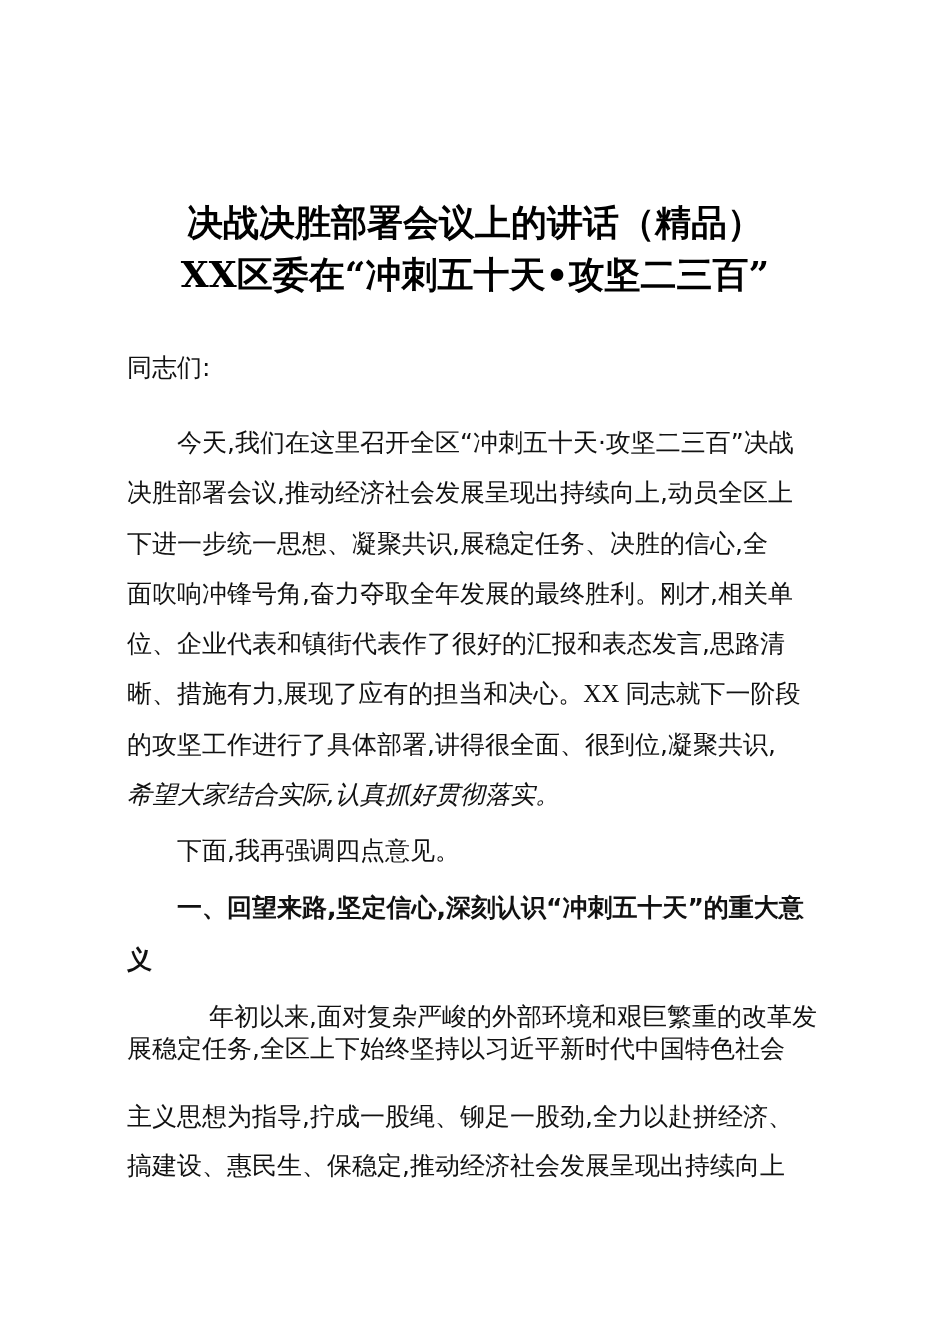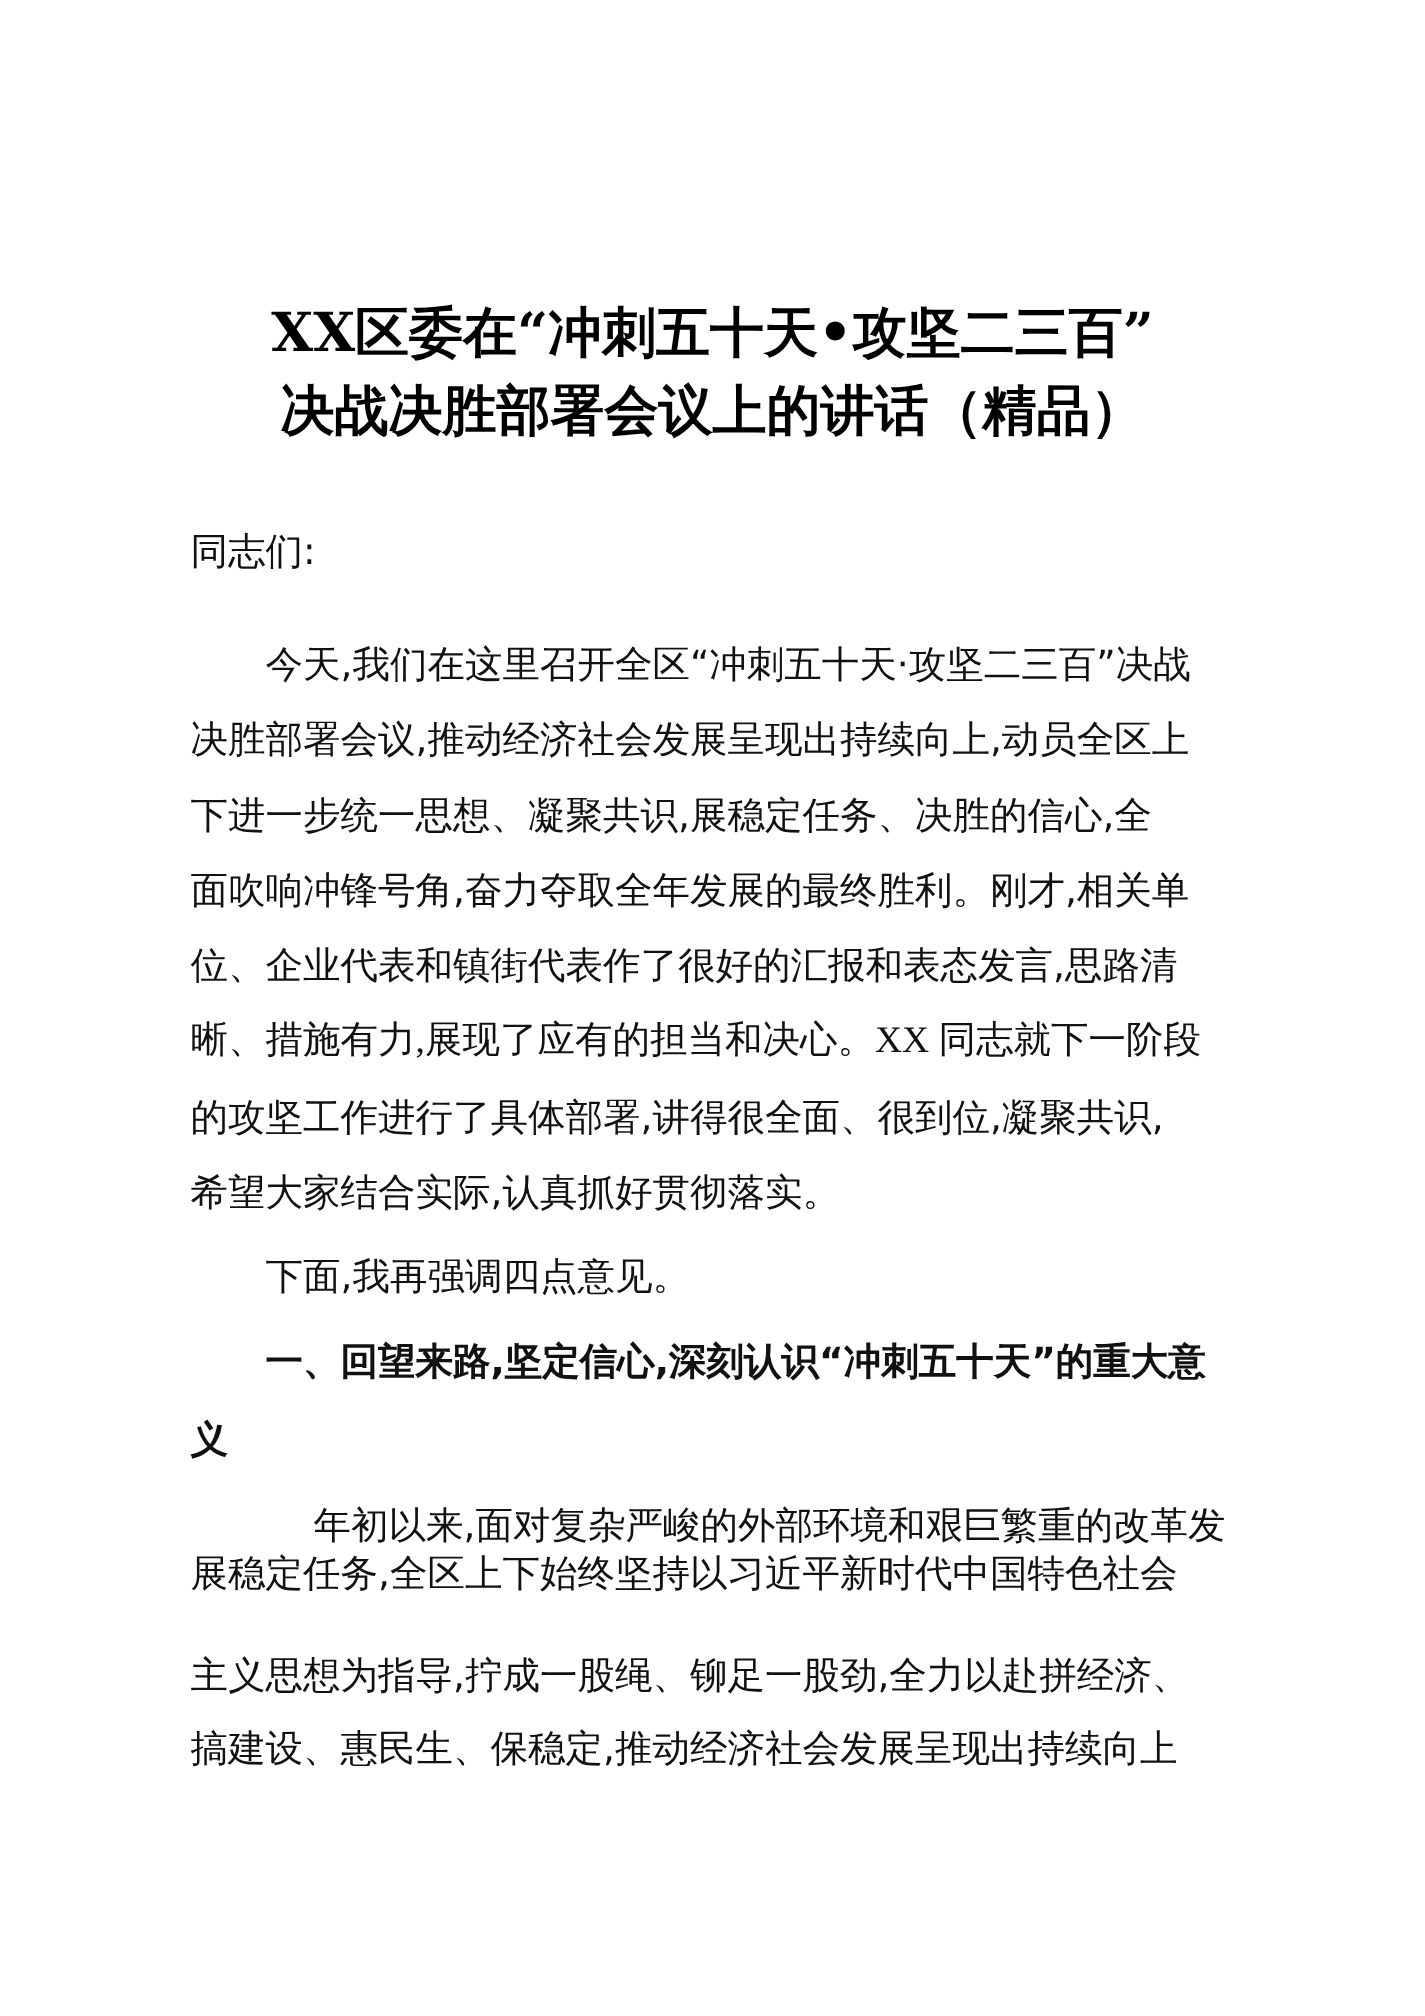--- a/index.html
+++ b/index.html
@@ -20,35 +20,35 @@
     .ln { position: absolute; left: 0; white-space: nowrap; line-height: 32px; }
     .ind { left: 50px; }
     .bold { font-weight: bold; }
   </style>
 </head>
 <body>
 
 <div class="page">
 
   <div class="title">
+    <span class="line">决战决胜部署会议上的讲话（精品）</span>
     <span class="line">XX区委在“冲刺五十天•攻坚二三百”</span>
-    <span class="line">决战决胜部署会议上的讲话（精品）</span>
   </div>
 
   <div class="body-text" style="top:0;">
     <span class="ln" style="top:352px;">同志们:</span>
 
     <span class="ln ind" style="top:427px;">今天,我们在这里召开全区“冲刺五十天·攻坚二三百”决战</span>
     <span class="ln" style="top:477px;">决胜部署会议,推动经济社会发展呈现出持续向上,动员全区上</span>
     <span class="ln" style="top:528px;">下进一步统一思想、凝聚共识,展稳定任务、决胜的信心,全</span>
     <span class="ln" style="top:578px;">面吹响冲锋号角,奋力夺取全年发展的最终胜利。刚才,相关单</span>
     <span class="ln" style="top:628px;">位、企业代表和镇街代表作了很好的汇报和表态发言,思路清</span>
     <span class="ln" style="top:678px;font-family:Liberation Serif, serif;">晰、措施有力,展现了应有的担当和决心。XX 同志就下一阶段</span>
     <span class="ln" style="top:729px;">的攻坚工作进行了具体部署,讲得很全面、很到位,凝聚共识,</span>
-    <span class="ln" style="top:779px;">希望大家结合实际,认真抓好贯彻落实。</span>
+    <span class="ln" style="top:779px;font-style:italic;">希望大家结合实际,认真抓好贯彻落实。</span>
 
     <span class="ln ind" style="top:835px;">下面,我再强调四点意见。</span>
 
     <span class="ln ind bold" style="top:892px;">一、回望来路,坚定信心,深刻认识“冲刺五十天”的重大意</span>
     <span class="ln bold" style="top:944px;">义</span>
 
     <span class="ln ind" style="top:1001px;margin-left:32px;">年初以来,面对复杂严峻的外部环境和艰巨繁重的改革发</span>
     <span class="ln" style="top:1033px;">展稳定任务,全区上下始终坚持以习近平新时代中国特色社会</span>
     <span class="ln" style="top:1101px;text-align:center;">主义思想为指导,拧成一股绳、铆足一股劲,全力以赴拼经济、</span>
     <span class="ln" style="top:1150px;">搞建设、惠民生、保稳定,推动经济社会发展呈现出持续向上</span>

